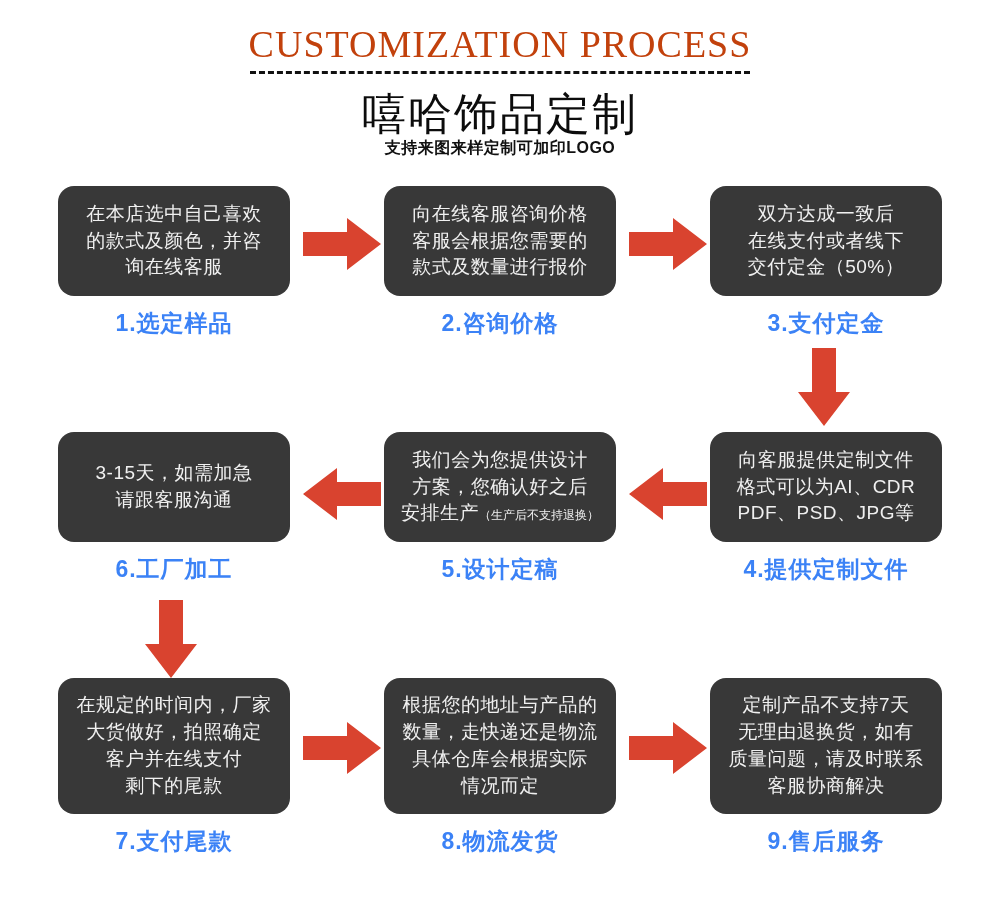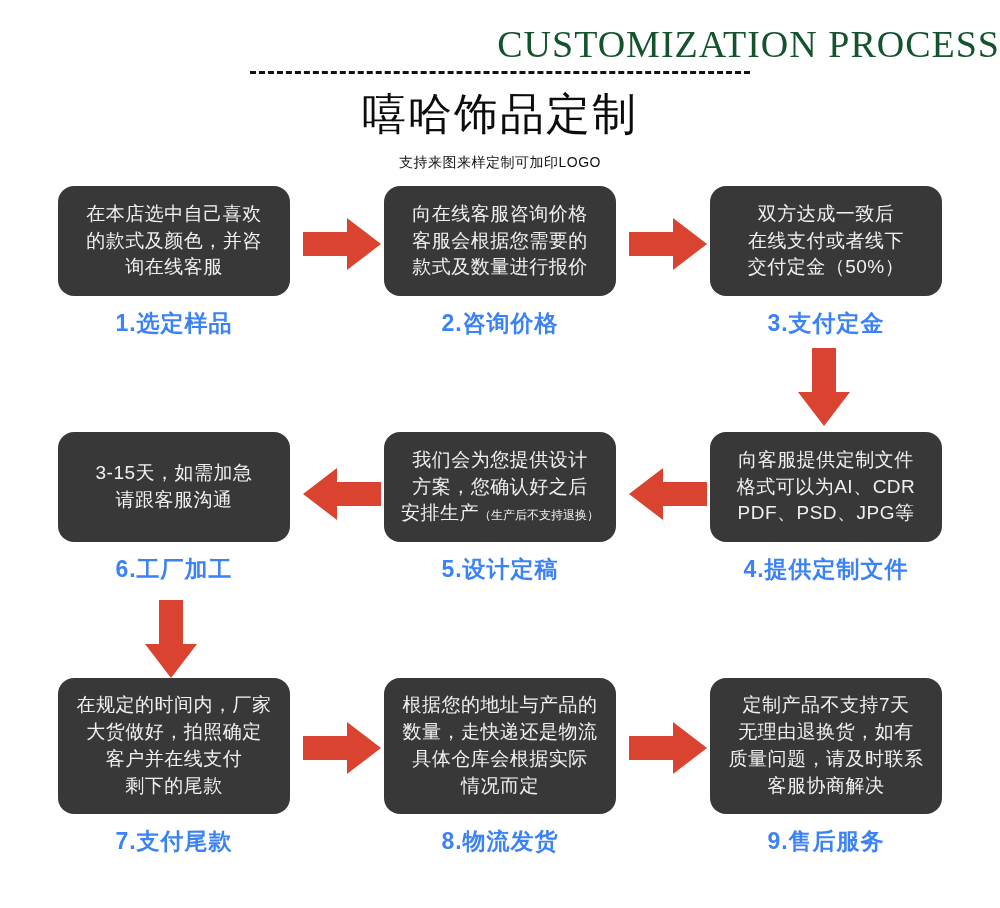--- a/index.html
+++ b/index.html
@@ -23,45 +23,44 @@
   .header {
     position: absolute;
     top: 0; left: 0;
     width: 1000px;
     text-align: center;
   }
   .title-en {
     font-family: "Liberation Serif", "DejaVu Serif", serif;
     font-size: 38px;
     letter-spacing: 1px;
-    color: #14532d;
+    color: #c2410c;
     padding-top: 25px;
     line-height: 1.05;
     white-space: nowrap;
-    text-align: right;
   }
   .dashed-rule {
     width: 500px;
     margin: 6px auto 0 auto;
     border-top: 3px dashed #111;
   }
   .title-cn {
     font-size: 44px;
     font-weight: 400;
     color: #0c0c0c;
     letter-spacing: 2px;
     margin-top: 16px;
     line-height: 1.1;
   }
   .subtitle {
-    font-size: 14px;
-    font-weight: 400;
+    font-size: 16px;
+    font-weight: 700;
     color: #111;
     letter-spacing: 0.5px;
-    margin-top: 16px;
+    margin-top: 0;
   }
 
   
   .row {
     position: absolute;
     left: 0;
     width: 1000px;
     height: 170px;
   }
   .row-1 { top: 186px; }

